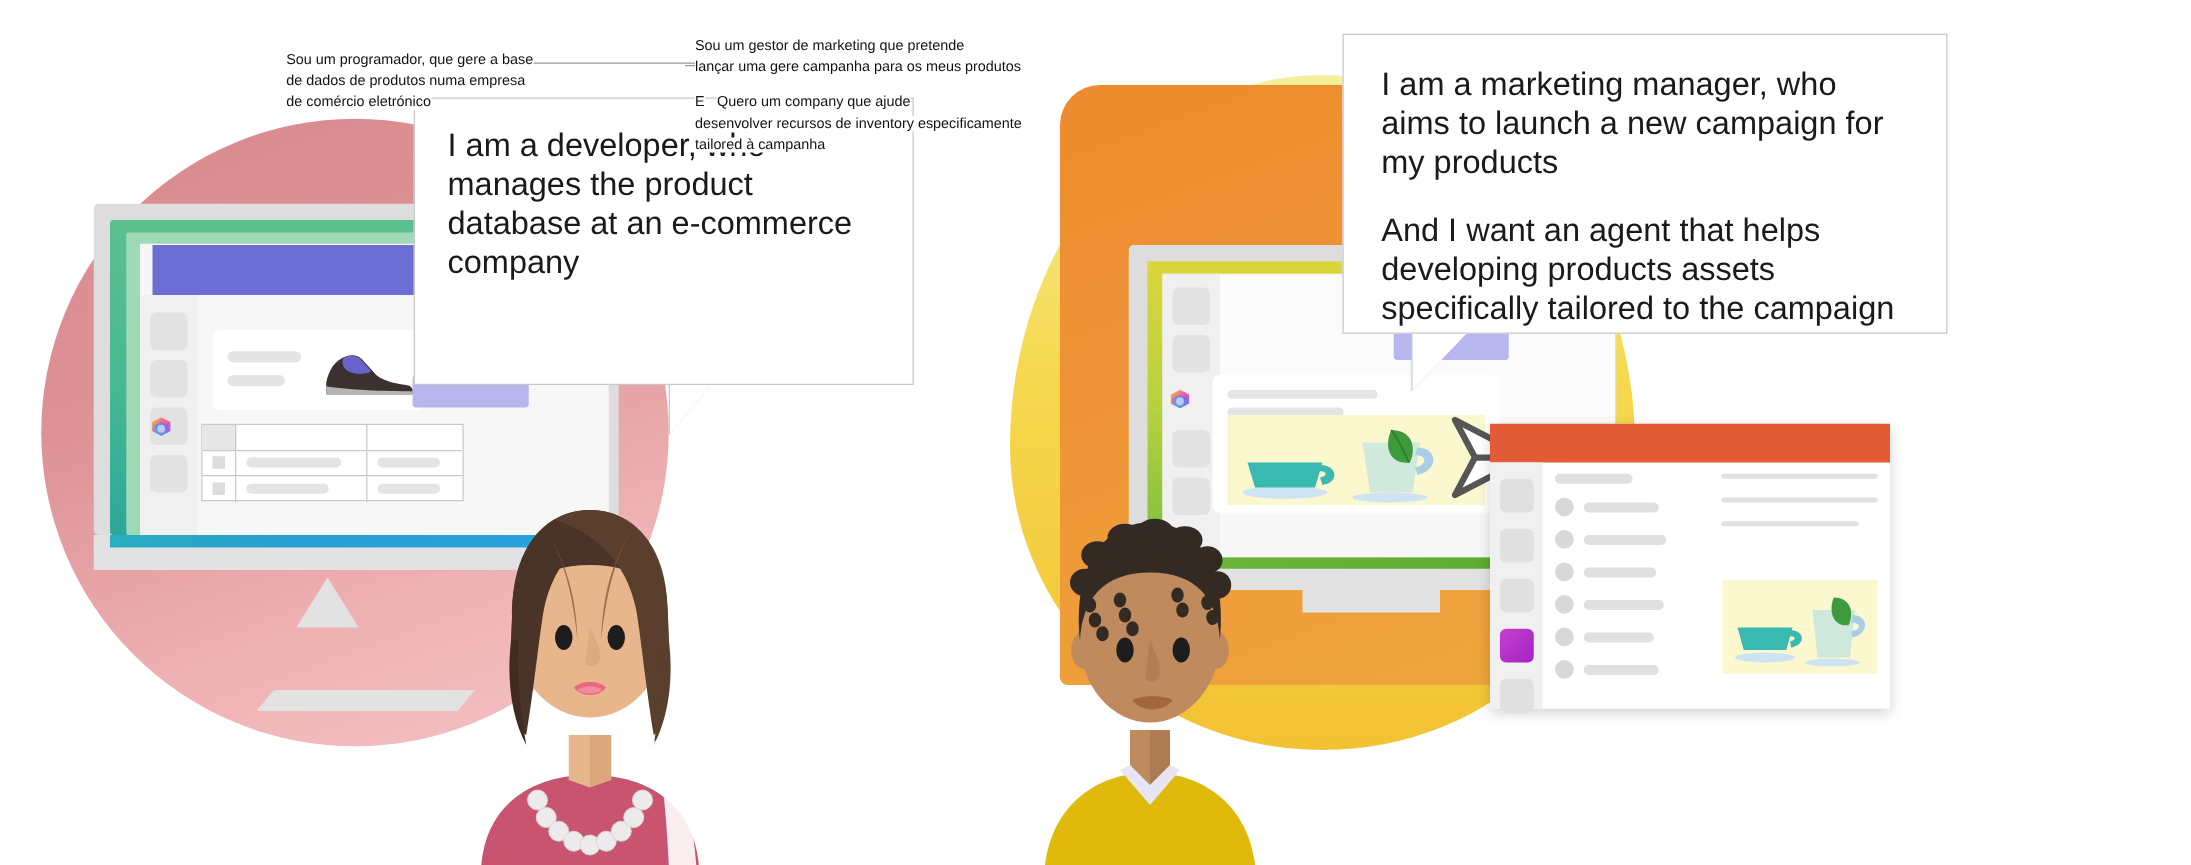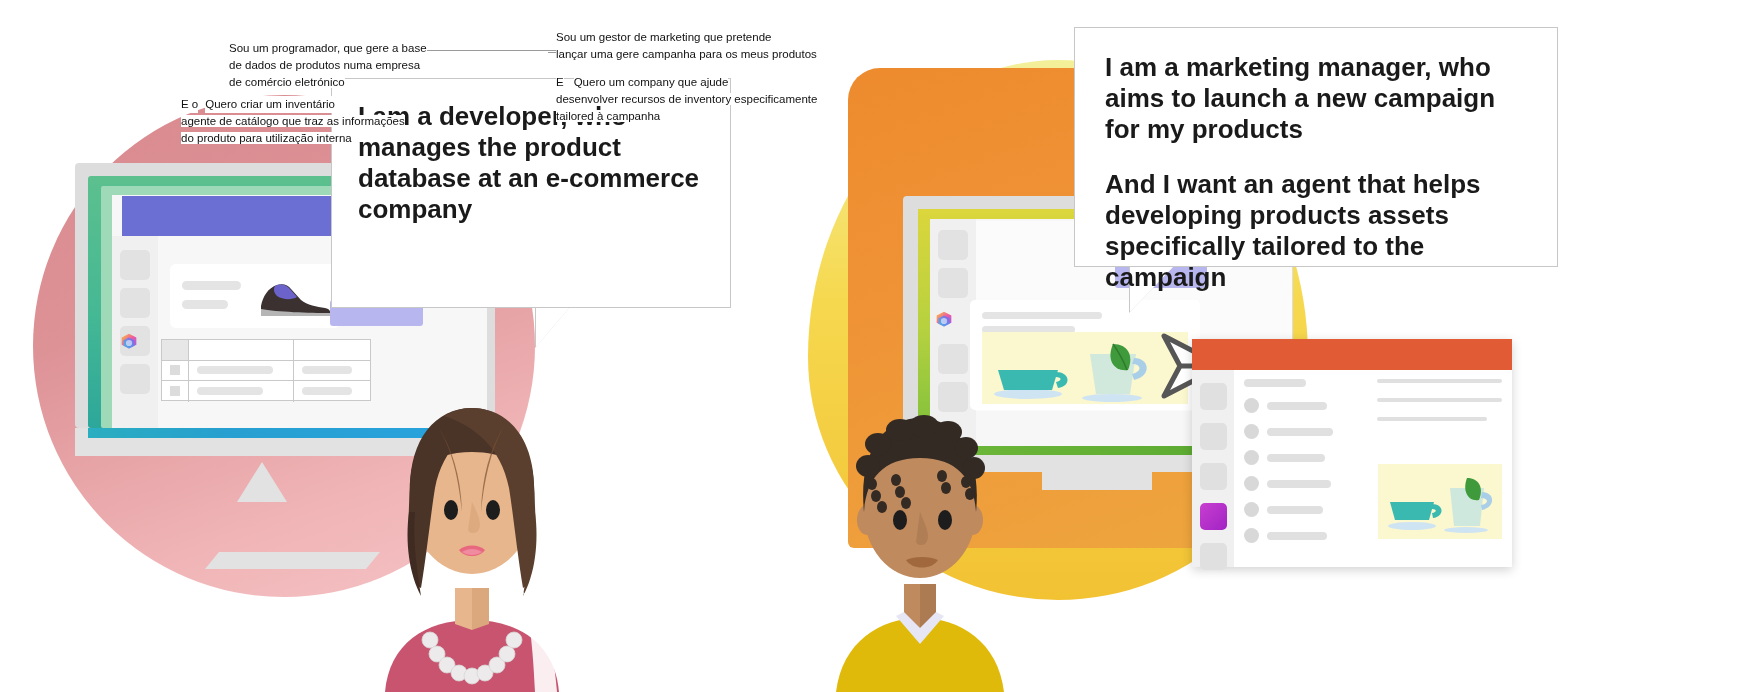--- a/index.html
+++ b/index.html
@@ -188,21 +188,21 @@
   .app-cups {
     position:absolute; left:186px; top:125px; width:124px; height:75px;
     background:#fbf7cf;
   }
 
   
   .bubble {
     position:absolute; background:#ffffff; border:1px solid #c7c7c7;
     color:#1a1a1a;
   }
-  .bubble p { font-size:26px; line-height:31px; font-weight:700; }
+  .bubble p { font-size:26px; line-height:31px; font-weight:400; }
   .bubble p + p { margin-top:24px; }
 
   .bubble-left { left:331px; top:78px; width:400px; height:230px; padding:22px 26px; }
   .tail-l {
     position:absolute; left:536px; top:307px; width:0; height:0;
     border-left:0 solid transparent;
     border-right:34px solid transparent;
     border-top:40px solid #ffffff;
     filter:drop-shadow(-1px 1px 0 #c7c7c7);
   }
@@ -512,28 +512,20 @@
 
   <div class="pt-underline" style="left:337px;top:50px;width:395px"></div>
   <div class="pt-underline" style="left:548px;top:52px;width:232px"></div>
 
   <div class="pt pt-a">
     <div><span>Sou um programador, que gere a base</span></div>
     <div><span>de dados de produtos numa empresa</span></div>
     <div><span>de comércio eletrónico</span></div>
   </div>
 
-  <div class="pt" style="left:181px;top:96px">
-    <div style="display:flex;gap:7px">
-      <span>E o</span>
-      <span>Quero criar um inventário</span>
-    </div>
-    <div><span>agente de catálogo que traz as informações</span></div>
-    <div><span>do produto para utilização interna</span></div>
-  </div>
 
   <div class="pt pt-c">
     <div><span>Sou um gestor de marketing que pretende</span></div>
     <div><span>lançar uma gere campanha para os meus produtos</span></div>
   </div>
 
   <div class="pt pt-d">
     <div style="display:flex;gap:10px">
       <span>E</span>
       <span>Quero um company que ajude</span>

